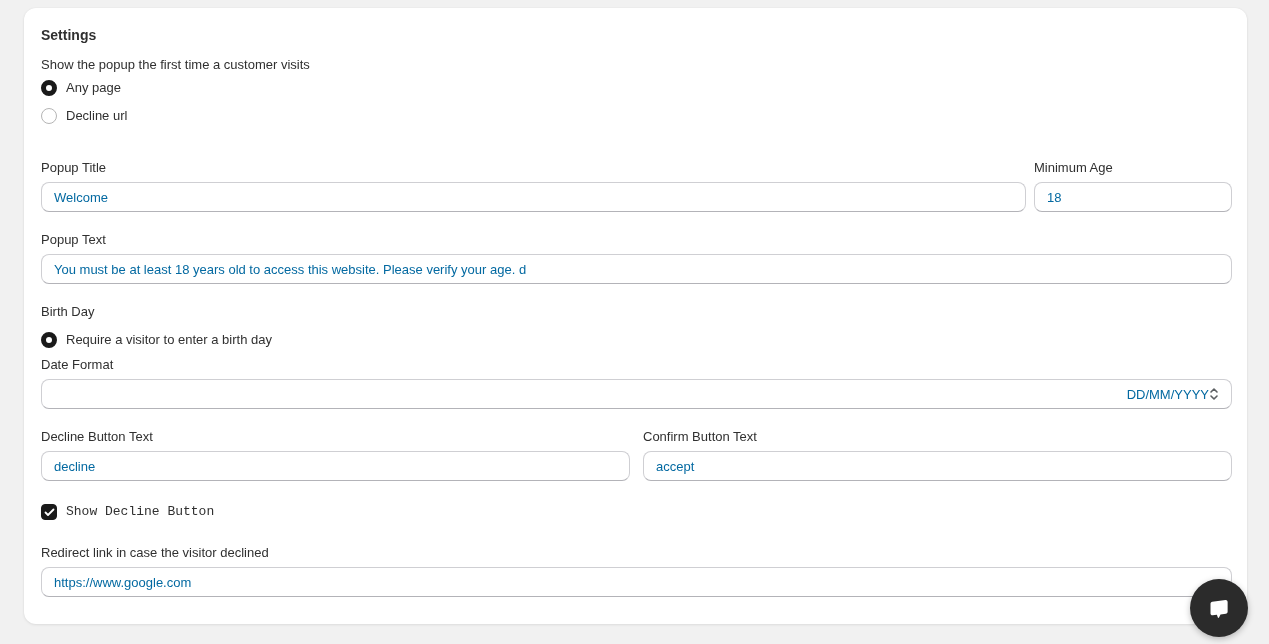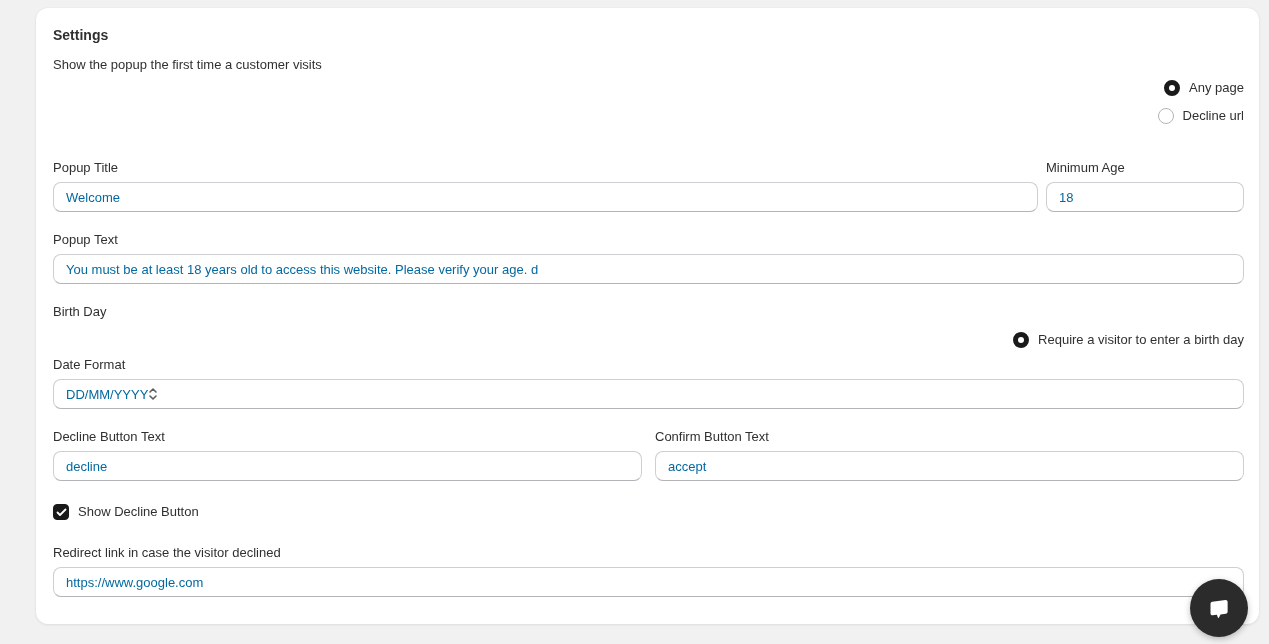--- a/index.html
+++ b/index.html
@@ -5,21 +5,21 @@
   * { box-sizing: border-box; margin: 0; padding: 0; }
   html, body {
     width: 1269px; height: 644px;
     overflow: hidden;
     background: #f1f1f1;
     font-family: "Liberation Sans", sans-serif;
     color: #303030;
   }
   .card {
     position: absolute;
-    left: 36px; top: 8px;
+    left: 24px; top: 8px;
     width: 1223px; height: 616px;
     background: #ffffff;
     border-radius: 12px;
     box-shadow: 0 1px 3px rgba(0,0,0,0.08), 0 0 2px rgba(0,0,0,0.05);
     padding: 17px 15px 0 17px;
     overflow: hidden;
   }
   .heading {
     font-size: 14px;
     font-weight: 700;
@@ -28,21 +28,20 @@
   .section-label {
     font-size: 13px;
     line-height: 20px;
     margin-top: 10px;
   }
   .radio-row {
     display: flex;
     align-items: center;
     gap: 9px;
     height: 20px;
-    justify-content: flex-end;
   }
   .radio-row.first { margin-top: 3px; }
   .radio-row.next  { margin-top: 8px; }
   .radio {
     width: 16px; height: 16px;
     border-radius: 50%;
     border: 1px solid #b5b5b5;
     background: #fff;
     flex: 0 0 16px;
     cursor: pointer;
@@ -74,30 +73,31 @@
   .grow { flex: 1 1 auto; }
   .col-half { flex: 1 1 0; }
   .gap8  { gap: 8px; margin-top: 32px; }
   .gap13 { gap: 13px; }
   .w-min-age { flex: 0 0 198px; }
   .mt18 { margin-top: 18px; }
   .mt5  { margin-top: 5px; }
   .select-box {
     display: flex;
     align-items: center;
-    justify-content: flex-start;
+    justify-content: flex-end;
     cursor: pointer;
   }
   .select-arrows { display: flex; flex-direction: column; align-items: center; color: #5c5f62; }
   .checkbox-row {
     display: flex;
     align-items: center;
     gap: 9px;
     height: 20px;
     margin-top: 21px;
+    font-family: Liberation Mono, monospace;
   }
   .checkbox {
     width: 16px; height: 16px;
     border-radius: 4px;
     border: 1px solid #b5b5b5;
     background: #fff;
     flex: 0 0 16px;
     display: flex; align-items: center; justify-content: center;
     cursor: pointer;
   }

